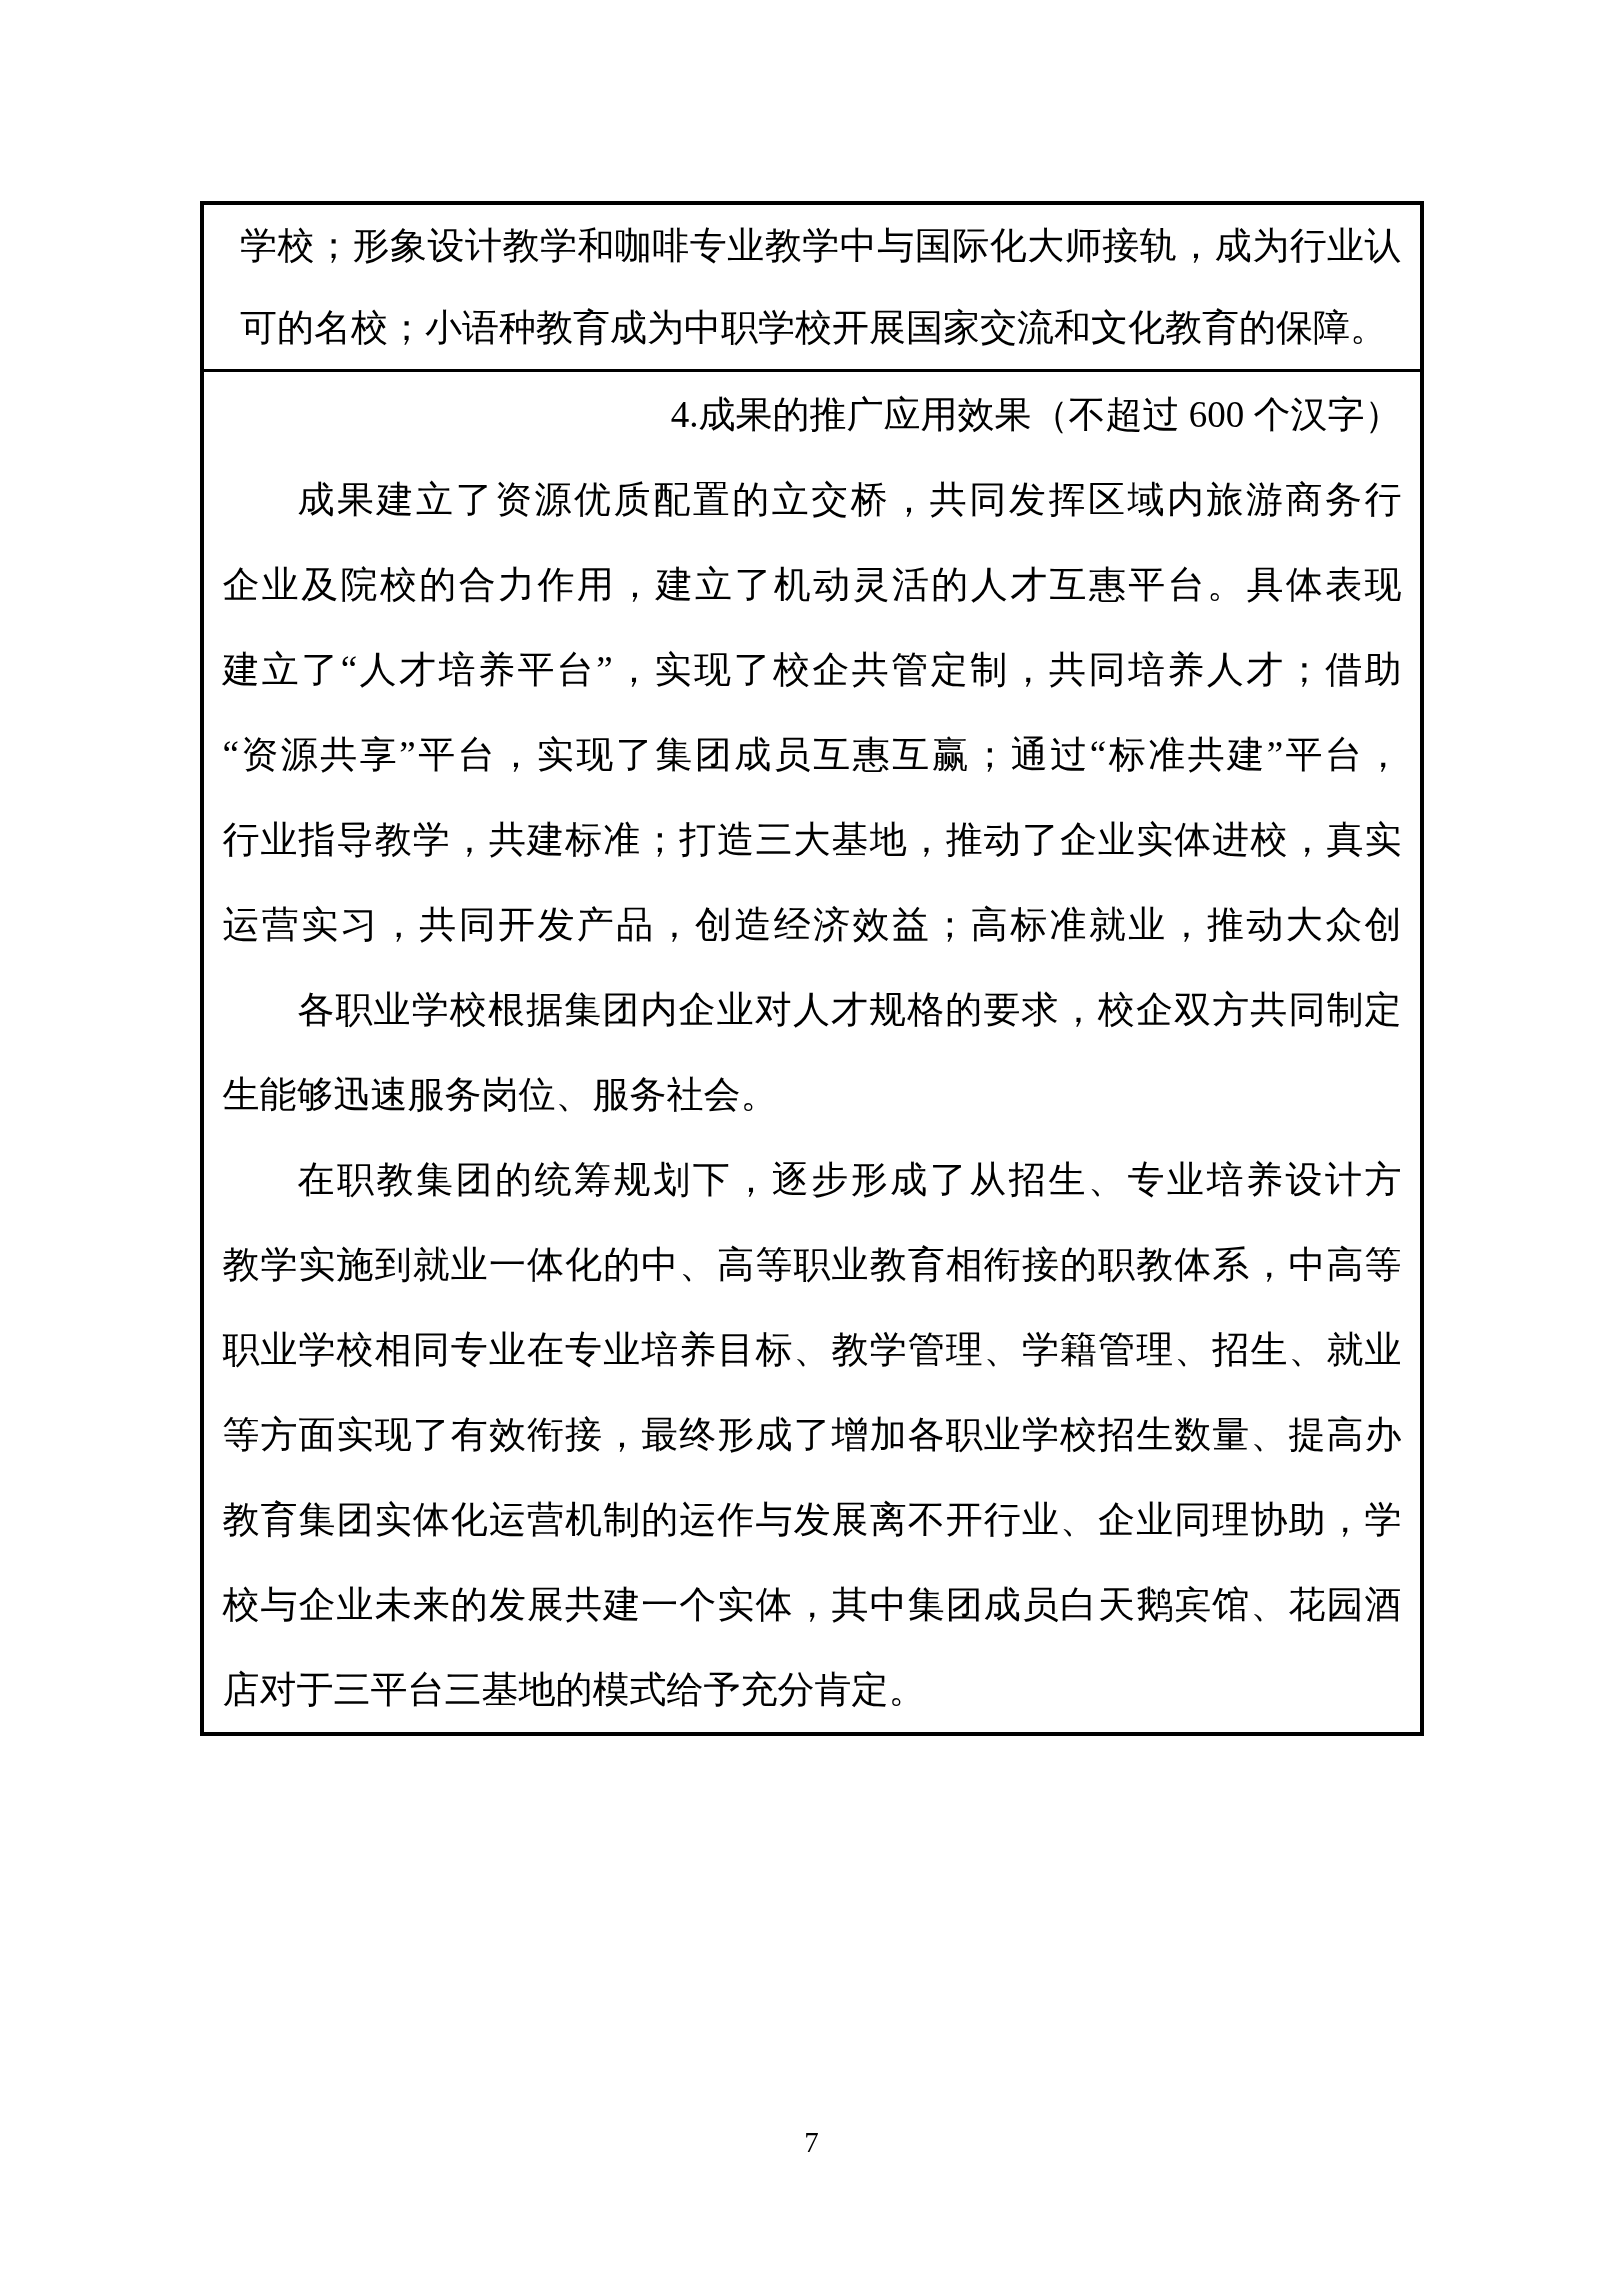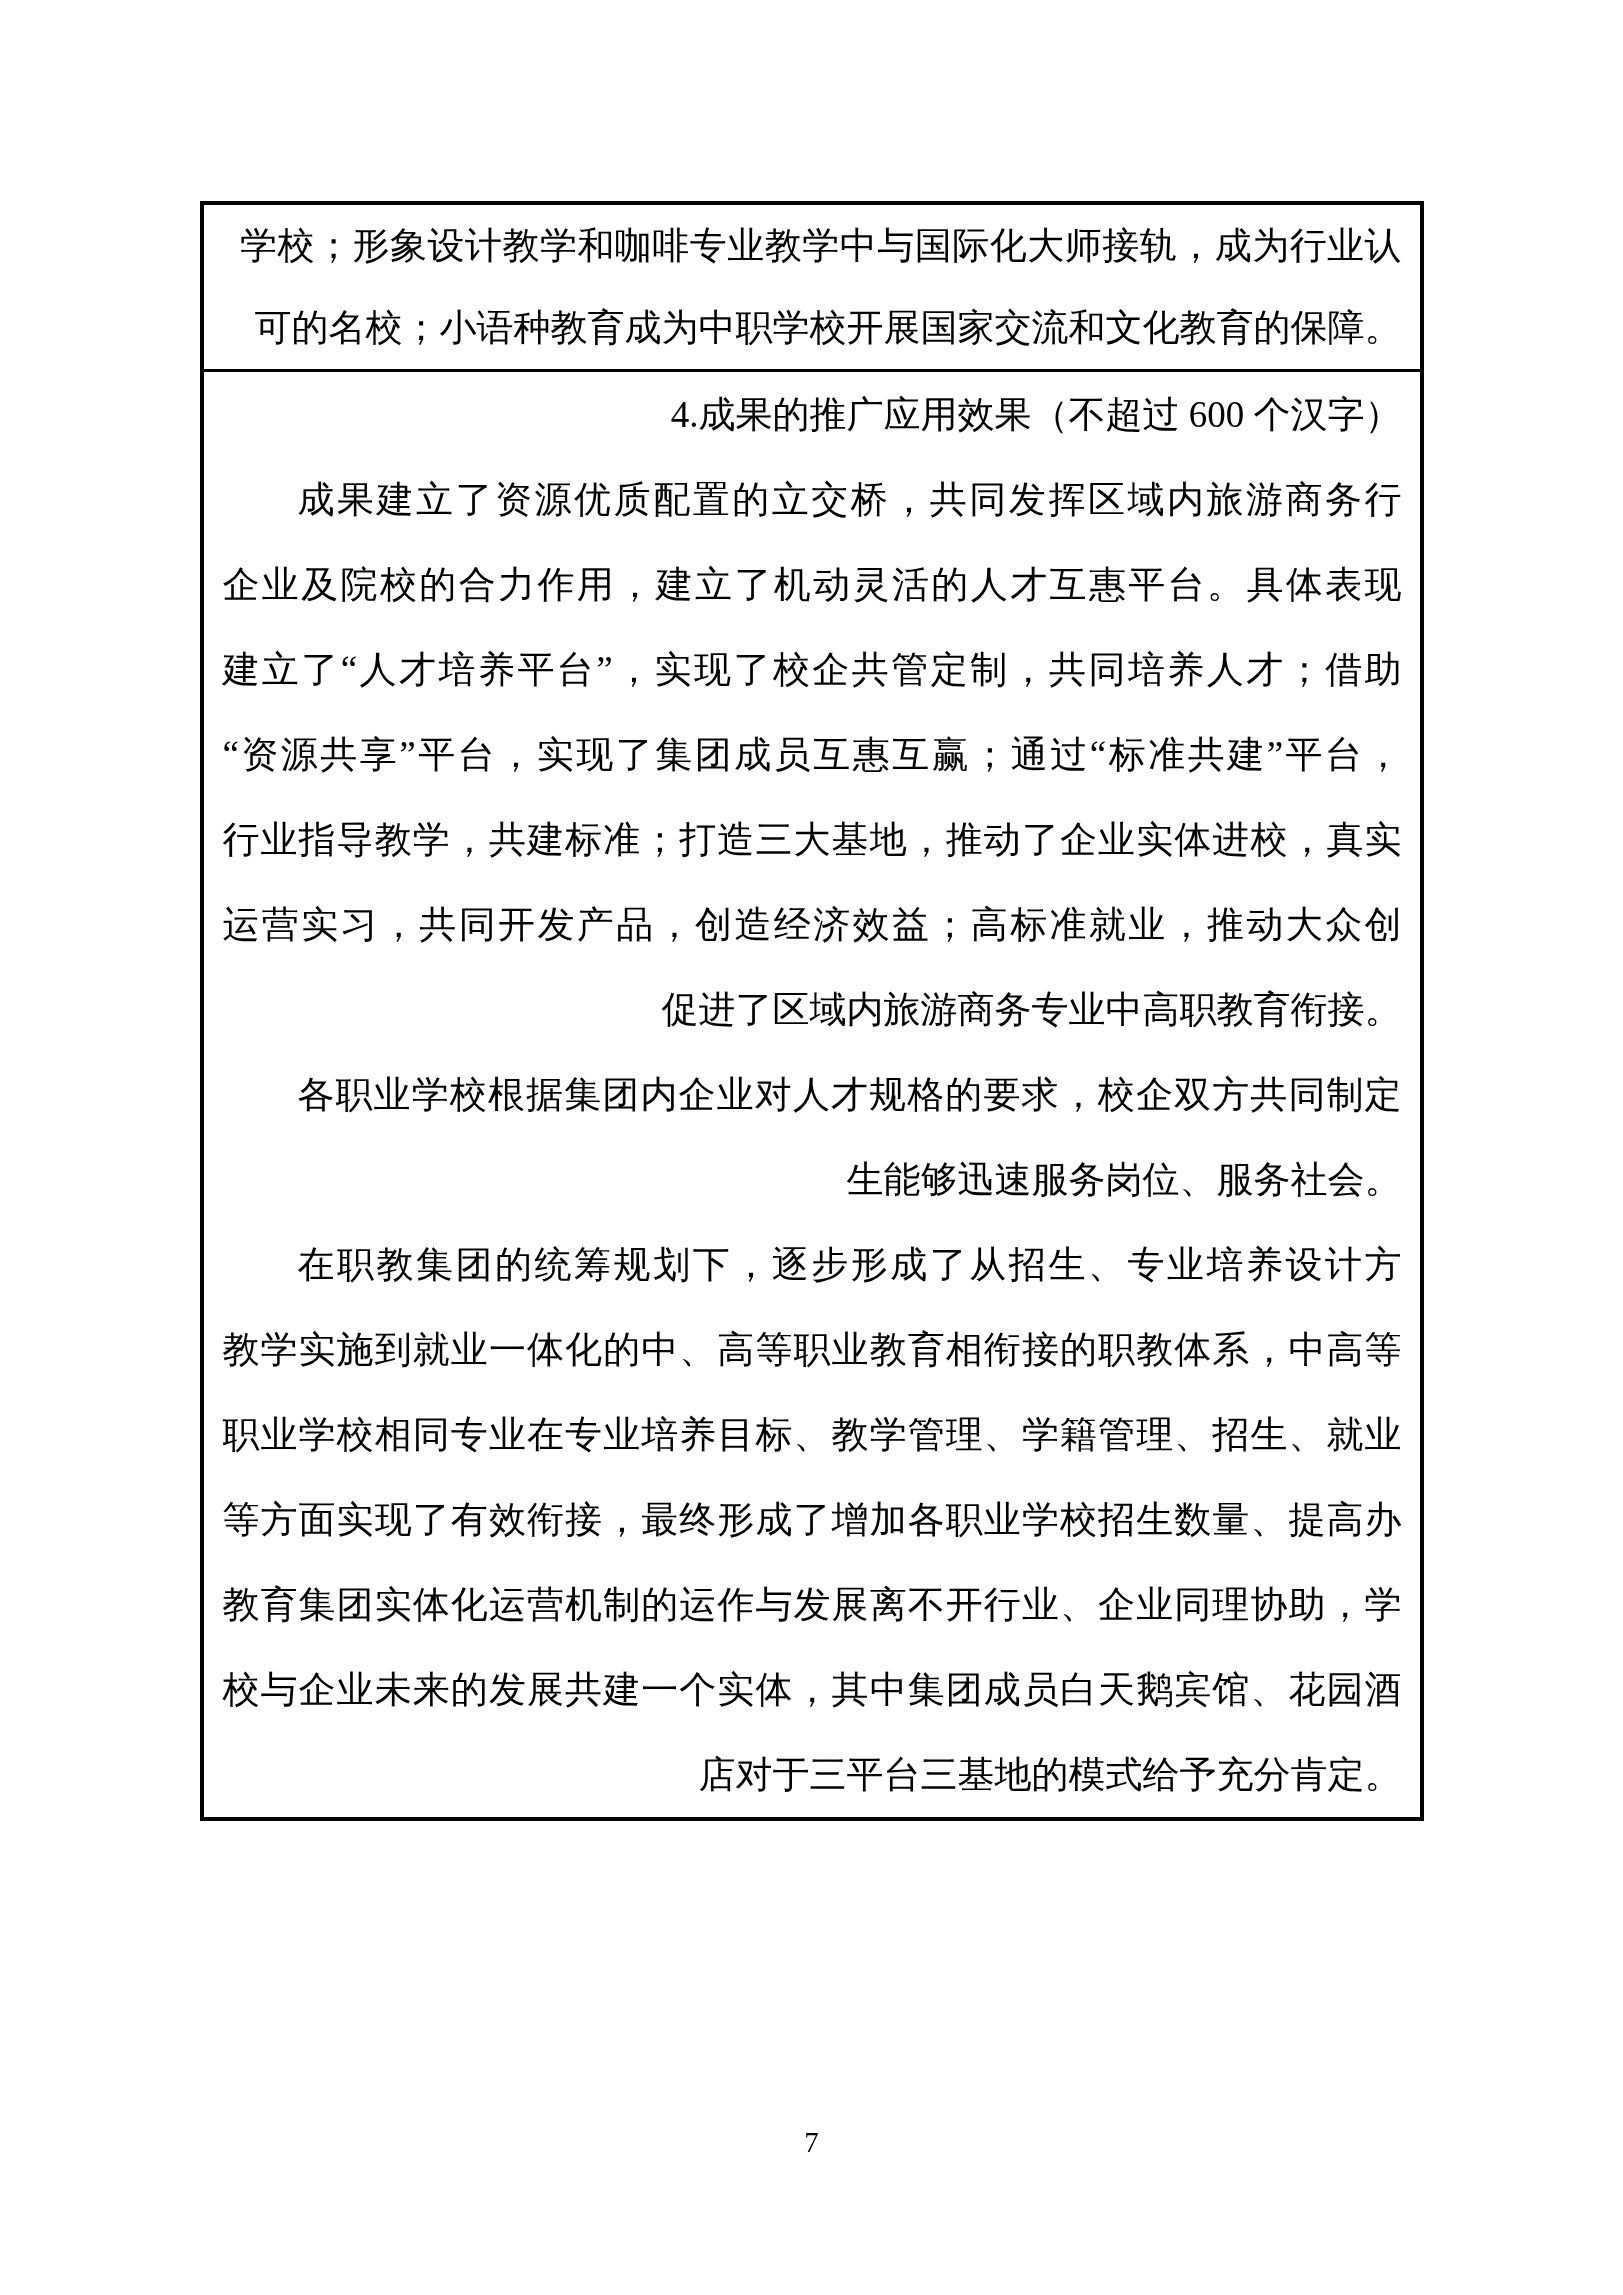--- a/index.html
+++ b/index.html
@@ -31,21 +31,21 @@
   }
   .cell-prev {
     border-bottom: 3.4px solid #000000;
     padding-left: 36px;
   }
   .line {
     height: 85px;
     line-height: 85px;
     font-size: 37px;
     white-space: nowrap;
-    text-align: right;
+    text-align: left;
   }
   .cell-prev .line {
     height: 82px;
     line-height: 82px;
   }
   .line.justify {
     white-space: normal;
     overflow: hidden;
     text-align: justify;
     text-align-last: justify;
@@ -86,21 +86,20 @@
 
     <div class="cell cell-main">
       <div class="heading-line">4.成果的推广应用效果（不超过 600 个汉字）</div>
       <div>
           <div class="line justify indent">成果建立了资源优质配置的立交桥，共同发挥区域内旅游商务行业、</div>
           <div class="line justify">企业及院校的合力作用，建立了机动灵活的人才互惠平台。具体表现有：</div>
           <div class="line justify">建立了“人才培养平台”，实现了校企共管定制，共同培养人才；借助</div>
           <div class="line justify">“资源共享”平台，实现了集团成员互惠互赢；通过“标准共建”平台，</div>
           <div class="line justify">行业指导教学，共建标准；打造三大基地，推动了企业实体进校，真实</div>
           <div class="line justify">运营实习，共同开发产品，创造经济效益；高标准就业，推动大众创业；</div>
-          <div class="line">促进了区域内旅游商务专业中高职教育衔接。</div>
           <div class="line justify indent">各职业学校根据集团内企业对人才规格的要求，校企双方共同制定</div>
           <div class="line">生能够迅速服务岗位、服务社会。</div>
           <div class="line justify indent">在职教集团的统筹规划下，逐步形成了从招生、专业培养设计方案、</div>
           <div class="line justify">教学实施到就业一体化的中、高等职业教育相衔接的职教体系，中高等</div>
           <div class="line justify">职业学校相同专业在专业培养目标、教学管理、学籍管理、招生、就业</div>
           <div class="line justify">等方面实现了有效衔接，最终形成了增加各职业学校招生数量、提高办</div>
           <div class="line justify">教育集团实体化运营机制的运作与发展离不开行业、企业同理协助，学</div>
           <div class="line justify">校与企业未来的发展共建一个实体，其中集团成员白天鹅宾馆、花园酒</div>
           <div class="line">店对于三平台三基地的模式给予充分肯定。</div>
         </div>

